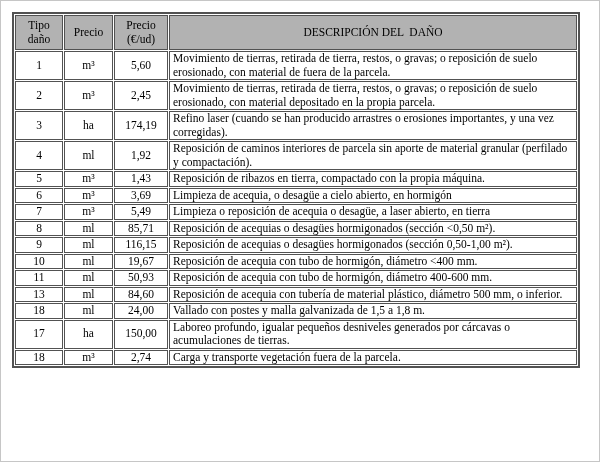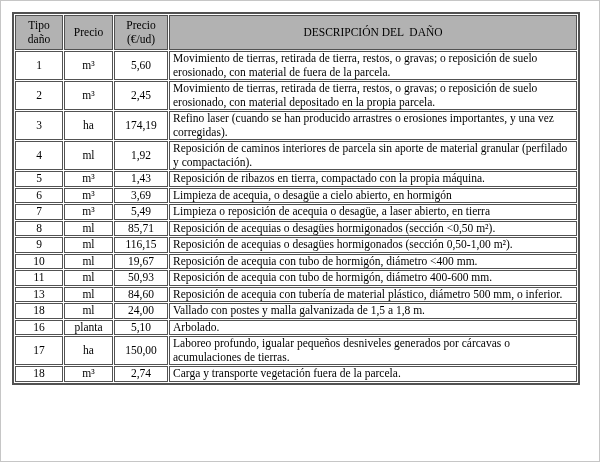--- a/index.html
+++ b/index.html
@@ -137,26 +137,20 @@
         <td class="c">84,60</td>
         <td class="d">Reposición de acequia con tubería de material plástico, diámetro 500 mm, o inferior.</td>
       </tr>
       <tr>
         <td class="c">18</td>
         <td class="c">ml</td>
         <td class="c">24,00</td>
         <td class="d">Vallado con postes y malla galvanizada de 1,5 a 1,8 m.</td>
       </tr>
       <tr>
-        <td class="c">16</td>
-        <td class="c">planta</td>
-        <td class="c">5,10</td>
-        <td class="d">Arbolado.</td>
-      </tr>
-      <tr>
         <td class="c">17</td>
         <td class="c">ha</td>
         <td class="c">150,00</td>
         <td class="d">Laboreo profundo, igualar pequeños desniveles generados por cárcavas o acumulaciones de tierras.</td>
       </tr>
       <tr>
         <td class="c">18</td>
         <td class="c">m³</td>
         <td class="c">2,74</td>
         <td class="d">Carga y transporte vegetación fuera de la parcela.</td>

